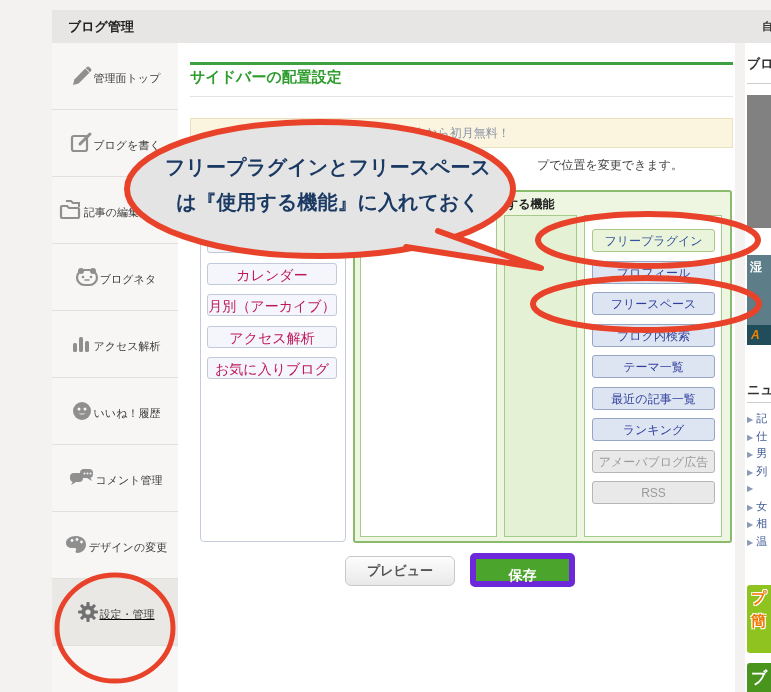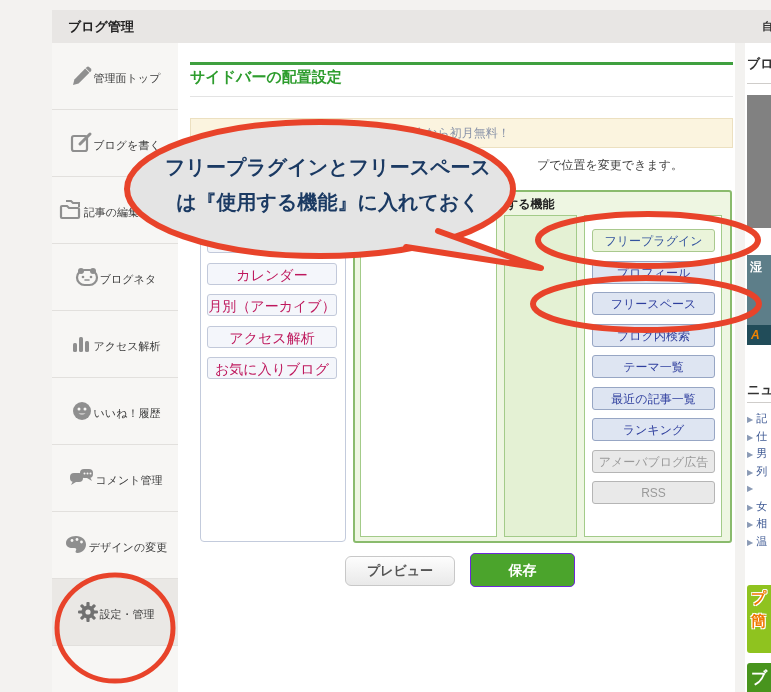--- a/index.html
+++ b/index.html
@@ -7,21 +7,21 @@
   .stage{position:relative;width:771px;height:692px;overflow:hidden;background:#f3f2f0;}
 
   
   .header{position:absolute;left:52px;top:10px;width:719px;height:33px;background:#e8e6e4;}
   .header .title{position:absolute;left:16px;top:0;line-height:33px;font-size:13px;font-weight:bold;color:#222;}
   .header .pubpage{position:absolute;left:710px;top:0;line-height:33px;font-size:11px;font-weight:bold;color:#333;white-space:nowrap;}
 
   
   .sidebar{position:absolute;left:52px;top:43px;width:126px;height:649px;background:#f7f6f4;border-right:1px solid #dcdad7;}
   .side-item{height:66px;border-bottom:1px solid #e2e0dd;display:flex;flex-direction:row;align-items:center;justify-content:center;cursor:pointer;}
-  .side-item.selected{background:#eae8e5;}
+  .side-item.selected{background:#eae8e5;text-decoration:underline;}
   .side-item .icn{height:26px;display:flex;align-items:center;justify-content:center;}
   .side-item .lbl{font-size:11px;color:#3c3c3c;margin-top:4px;white-space:nowrap;}
 
   
   .main{position:absolute;left:178px;top:43px;width:557px;height:649px;background:#ffffff;}
   .green-rule{position:absolute;left:12px;top:19px;width:543px;height:3px;background:#3fa03f;}
   .page-title{position:absolute;left:12px;top:25px;font-size:15px;font-weight:bold;color:#2e9d2e;}
   .title-divider{position:absolute;left:12px;top:53px;width:543px;height:1px;background:#e3e3e3;}
   .promo{position:absolute;left:12px;top:75px;width:543px;height:30px;background:#fbf4df;border:1px solid #ece0c0;box-sizing:border-box;text-align:center;line-height:28px;font-size:12px;color:#8892a8;}
   .instruction{position:absolute;left:359px;top:114px;font-size:12px;color:#444;}
@@ -37,21 +37,21 @@
   .slot1{left:5px;width:137px;background:#ffffff;}
   .slot2{left:149px;width:73px;background:#e4f1d4;}
   .slot3{left:229px;width:138px;background:#ffffff;}
   .f-btn{position:absolute;left:7px;width:123px;height:23px;line-height:23px;text-align:center;font-size:12px;border-radius:3px;box-sizing:border-box;cursor:move;}
   .f-green{background:#eaf4da;border:1px solid #a9c98e;color:#33539e;}
   .f-blue{background:#dee5f2;border:1px solid #97a6c4;color:#2f3f9e;}
   .f-gray{background:#e9e9e9;border:1px solid #b5b5b5;color:#9a9a9a;cursor:default;}
 
   
   .preview-btn{position:absolute;left:167px;top:513px;width:110px;height:30px;background:linear-gradient(#fdfdfd,#e9e9e9);border:1px solid #c8c8c8;border-radius:6px;box-sizing:border-box;text-align:center;line-height:28px;font-size:13px;font-weight:bold;color:#555;cursor:pointer;}
-  .save-btn{position:absolute;left:292px;top:510px;width:105px;height:34px;background:#4ba42c;border:1px solid #6d28d9;border-radius:5px;box-sizing:border-box;text-align:center;line-height:32px;font-size:14px;font-weight:bold;color:#fff;cursor:pointer;}
+  .save-btn{position:absolute;left:292px;top:510px;width:105px;height:34px;background:#4ba42c;border:6px solid #6d28d9;border-radius:5px;box-sizing:border-box;text-align:center;line-height:32px;font-size:14px;font-weight:bold;color:#fff;cursor:pointer;}
 
   
   .rightpanel{position:absolute;left:745px;top:43px;width:26px;height:649px;background:#ffffff;}
   .rp-head{position:absolute;left:2px;font-size:13px;font-weight:bold;color:#333;white-space:nowrap;}
   .rp-line{position:absolute;left:2px;width:40px;height:1px;background:#cfcdca;}
   .rp-imgbox1{position:absolute;left:2px;top:52px;width:40px;height:133px;background:#818181;}
   .rp-imgbox2{position:absolute;left:2px;top:212px;width:40px;height:90px;background:#5d7e89;}
   .rp-imgbox2 .ovl-top{position:absolute;left:3px;top:4px;font-size:12px;font-weight:bold;color:#fff;}
   .rp-imgbox2 .strip{position:absolute;left:0;bottom:0;width:100%;height:20px;background:#214c59;}
   .rp-imgbox2 .strip span{font-size:12px;font-weight:bold;font-style:italic;color:#f08300;margin-left:4px;}

